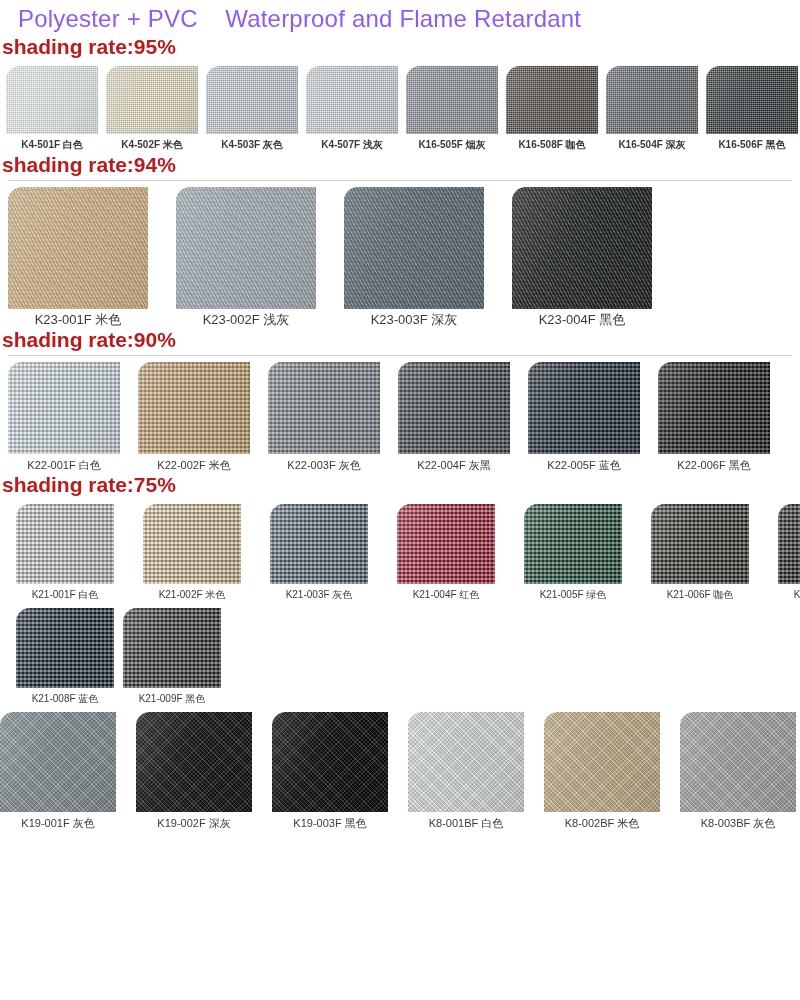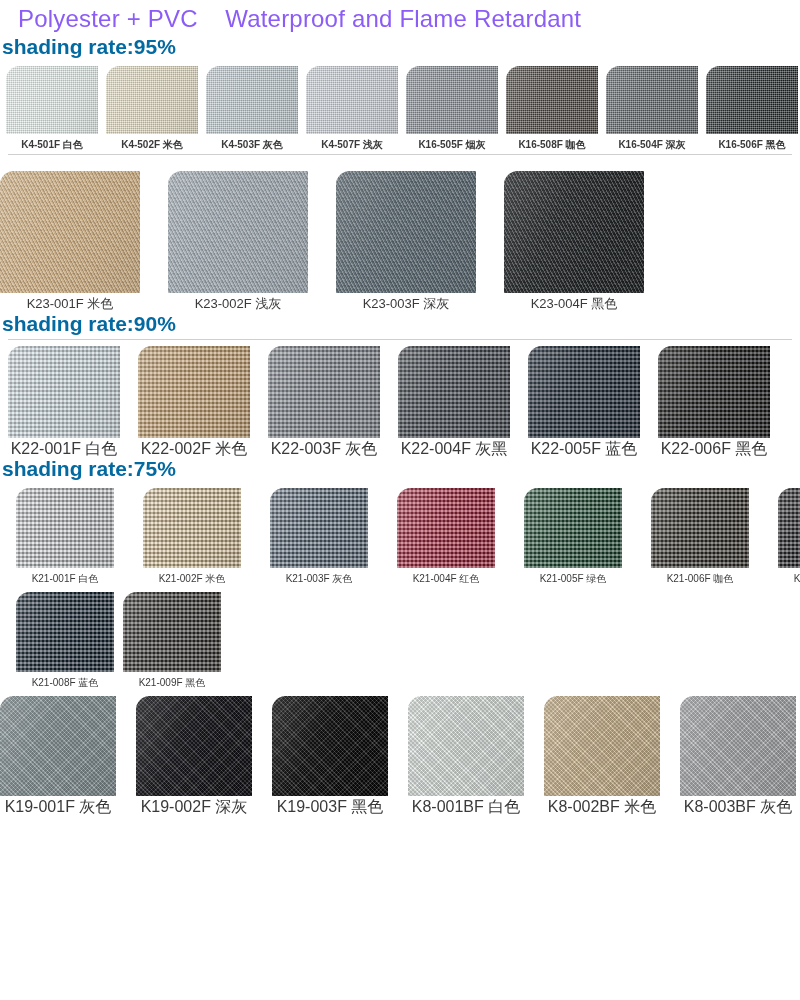--- a/index.html
+++ b/index.html
@@ -28,21 +28,21 @@
     padding: 4px 0 0 18px;
     line-height: 30px;
     white-space: pre;
   }
 
   
   .section-heading {
     font-family: "Liberation Sans", "DejaVu Sans", sans-serif;
     font-size: 21px;
     font-weight: 700;
-    color: #0369a1;
+    color: #b91c1c;
     line-height: 26px;
     padding-left: 2px;
     white-space: pre;
   }
 
   .section { position: relative; }
   .rule {
     height: 1px;
     background: #cfcfcf;
     margin: 2px 8px 0 8px;
@@ -72,21 +72,21 @@
     inset: 0;
     border-top-left-radius: 14px;
     background:
       linear-gradient(115deg, rgba(255,255,255,0.16) 0%, rgba(255,255,255,0.03) 38%,
                       rgba(0,0,0,0.02) 70%, rgba(0,0,0,0.07) 100%);
     pointer-events: none;
   }
 
   .swatch-label {
     font-family: "Liberation Sans", "DejaVu Sans", sans-serif;
-    font-size: 16px;
+    font-size: 11px;
     color: #3a3a3a;
     text-align: center;
     line-height: 14px;
     white-space: nowrap;
     padding-top: 4px;
   }
   .swatch-label.sm { font-size: 10px; }
   .swatch-label.lg { font-size: 13px; }
 </style>
 </head>
@@ -128,22 +128,23 @@
             <div class="swatch" style="width: 92px; height: 68px; background-color: rgb(83, 88, 93); background-image: repeating-linear-gradient(0deg, rgba(255, 255, 255, 0.3) 0px, rgba(255, 255, 255, 0.3) 1px, rgba(0, 0, 0, 0.1) 1px, rgba(0, 0, 0, 0.1) 2px), repeating-linear-gradient(90deg, rgba(255, 255, 255, 0.26) 0px, rgba(255, 255, 255, 0.26) 1px, rgba(0, 0, 0, 0.12) 1px, rgba(0, 0, 0, 0.12) 2px), linear-gradient(rgb(83, 88, 93), rgb(83, 88, 93));"></div>
             <div class="swatch-label sm">K16-504F 深灰</div>
           </div>
           <div class="swatch-cell">
             <div class="swatch" style="width: 92px; height: 68px; background-color: rgb(30, 35, 38); background-image: repeating-linear-gradient(0deg, rgba(255, 255, 255, 0.3) 0px, rgba(255, 255, 255, 0.3) 1px, rgba(0, 0, 0, 0.1) 1px, rgba(0, 0, 0, 0.1) 2px), repeating-linear-gradient(90deg, rgba(255, 255, 255, 0.26) 0px, rgba(255, 255, 255, 0.26) 1px, rgba(0, 0, 0, 0.12) 1px, rgba(0, 0, 0, 0.12) 2px), linear-gradient(rgb(30, 35, 38), rgb(30, 35, 38));"></div>
             <div class="swatch-label sm">K16-506F 黑色</div>
           </div>
         </div>
       </div>
       <div class="section">
+        <div class="section-heading">shading rate:94%</div>
         <div class="rule"></div>
-        <div class="swatch-row" style="gap: 28px; margin-top: 16px;">
+        <div class="swatch-row" style="padding-left: 8px; gap: 28px; margin-top: 6px;">
           <div class="swatch-cell">
             <div class="swatch" style="width: 140px; height: 122px; background-color: rgb(204, 175, 134); background-image: repeating-linear-gradient(62deg, rgba(255, 255, 255, 0.24) 0px, rgba(255, 255, 255, 0.24) 1px, rgba(0, 0, 0, 0) 1px, rgba(0, 0, 0, 0) 2px, rgba(0, 0, 0, 0.16) 2px, rgba(0, 0, 0, 0.16) 3px), repeating-linear-gradient(0deg, rgba(255, 255, 255, 0.06) 0px, rgba(255, 255, 255, 0.06) 2px, rgba(0, 0, 0, 0.05) 2px, rgba(0, 0, 0, 0.05) 4px), linear-gradient(rgb(204, 175, 134), rgb(204, 175, 134));"></div>
             <div class="swatch-label lg">K23-001F 米色</div>
           </div>
           <div class="swatch-cell">
             <div class="swatch" style="width: 140px; height: 122px; background-color: rgb(159, 169, 176); background-image: repeating-linear-gradient(62deg, rgba(255, 255, 255, 0.24) 0px, rgba(255, 255, 255, 0.24) 1px, rgba(0, 0, 0, 0) 1px, rgba(0, 0, 0, 0) 2px, rgba(0, 0, 0, 0.16) 2px, rgba(0, 0, 0, 0.16) 3px), repeating-linear-gradient(0deg, rgba(255, 255, 255, 0.06) 0px, rgba(255, 255, 255, 0.06) 2px, rgba(0, 0, 0, 0.05) 2px, rgba(0, 0, 0, 0.05) 4px), linear-gradient(rgb(159, 169, 176), rgb(159, 169, 176));"></div>
             <div class="swatch-label lg">K23-002F 浅灰</div>
           </div>
           <div class="swatch-cell">
             <div class="swatch" style="width: 140px; height: 122px; background-color: rgb(91, 104, 112); background-image: repeating-linear-gradient(62deg, rgba(255, 255, 255, 0.24) 0px, rgba(255, 255, 255, 0.24) 1px, rgba(0, 0, 0, 0) 1px, rgba(0, 0, 0, 0) 2px, rgba(0, 0, 0, 0.16) 2px, rgba(0, 0, 0, 0.16) 3px), repeating-linear-gradient(0deg, rgba(255, 255, 255, 0.06) 0px, rgba(255, 255, 255, 0.06) 2px, rgba(0, 0, 0, 0.05) 2px, rgba(0, 0, 0, 0.05) 4px), linear-gradient(rgb(91, 104, 112), rgb(91, 104, 112));"></div>

